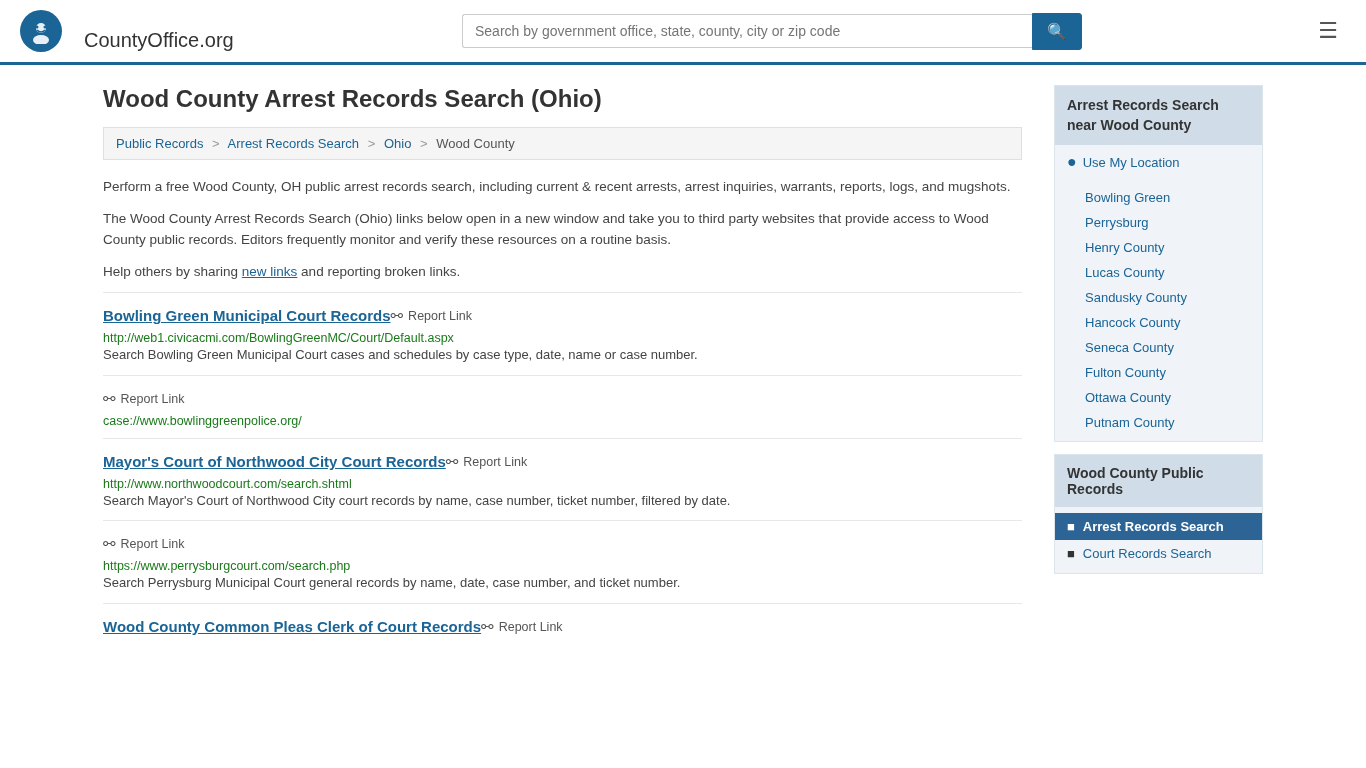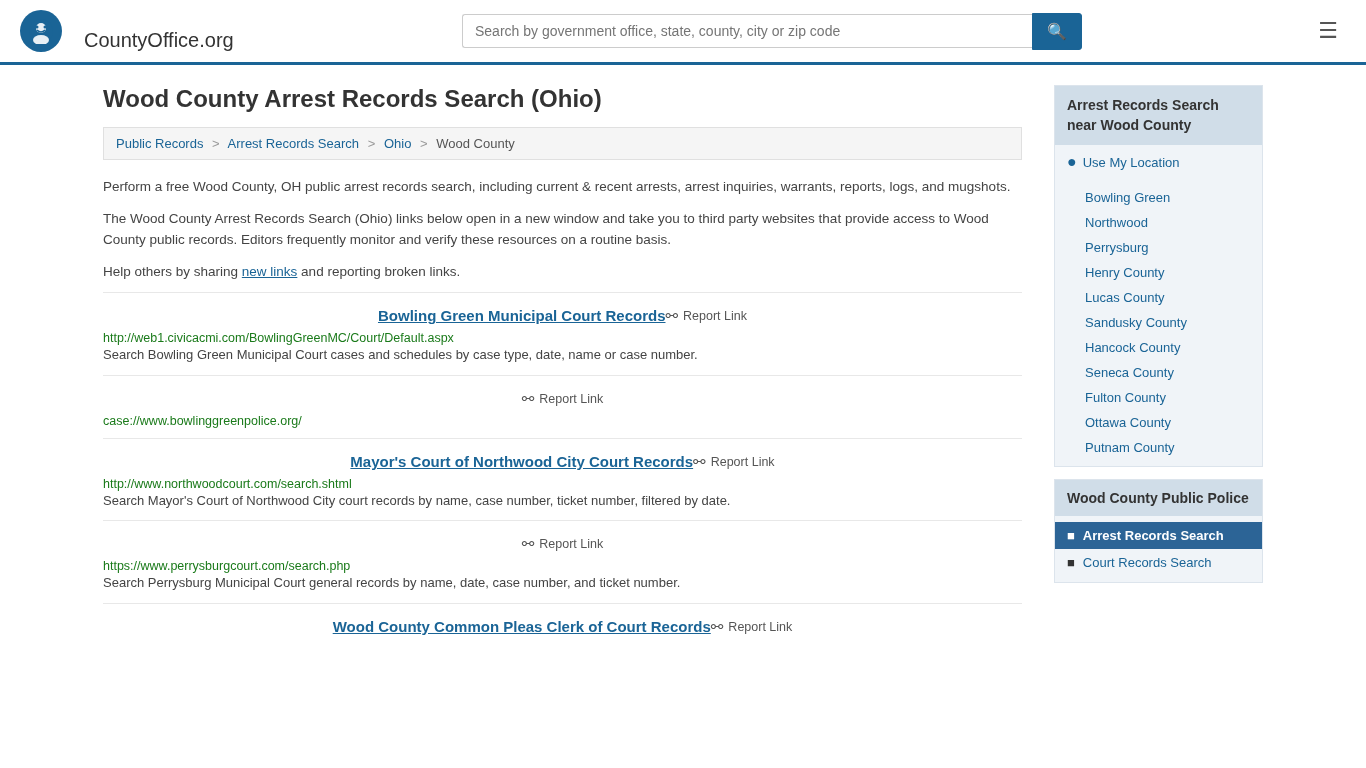--- a/index.html
+++ b/index.html
@@ -124,21 +124,21 @@
       text-decoration: underline;
     }
 
     
     .result-item {
       border-top: 1px solid #e8e8e8;
       padding: 14px 0 10px 0;
     }
     .result-header {
       display: flex;
-      justify-content: center;
+      justify-content: flex-start;
       align-items: flex-start;
       margin-bottom: 4px;
     }
     .result-title {
       font-size: 15px;
       font-weight: bold;
       color: #1a6496;
       text-decoration: underline;
       cursor: pointer;
     }
@@ -365,35 +365,34 @@
   <aside class="sidebar">
 
     <div class="sidebar-section">
       <div class="sidebar-section-title">Arrest Records Search near Wood County</div>
       <div class="use-location">
         <span class="location-pin">●</span>
         <a href="#">Use My Location</a>
       </div>
       <div class="sidebar-links">
         <div class="sidebar-link-item"><a href="#">Bowling Green</a></div>
-        <div class="sidebar-link-item"><a href="#">Northwood</a></div>
         <div class="sidebar-link-item"><a href="#">Perrysburg</a></div>
         <div class="sidebar-link-item"><a href="#">Henry County</a></div>
         <div class="sidebar-link-item"><a href="#">Lucas County</a></div>
         <div class="sidebar-link-item"><a href="#">Sandusky County</a></div>
         <div class="sidebar-link-item"><a href="#">Hancock County</a></div>
         <div class="sidebar-link-item"><a href="#">Seneca County</a></div>
         <div class="sidebar-link-item"><a href="#">Fulton County</a></div>
         <div class="sidebar-link-item"><a href="#">Ottawa County</a></div>
         <div class="sidebar-link-item"><a href="#">Putnam County</a></div>
       </div>
     </div>
 
     <div class="pub-records-section">
-      <div class="pub-records-title">Wood County Public Police</div>
+      <div class="pub-records-title">Wood County Public Records</div>
       <div class="pub-records-items">
         <div class="pub-records-item active">
           <span class="rec-icon">■</span>
           <a href="#">Arrest Records Search</a>
         </div>
         <div class="pub-records-item">
           <span class="rec-icon">■</span>
           <a href="#">Court Records Search</a>
         </div>
       </div>

